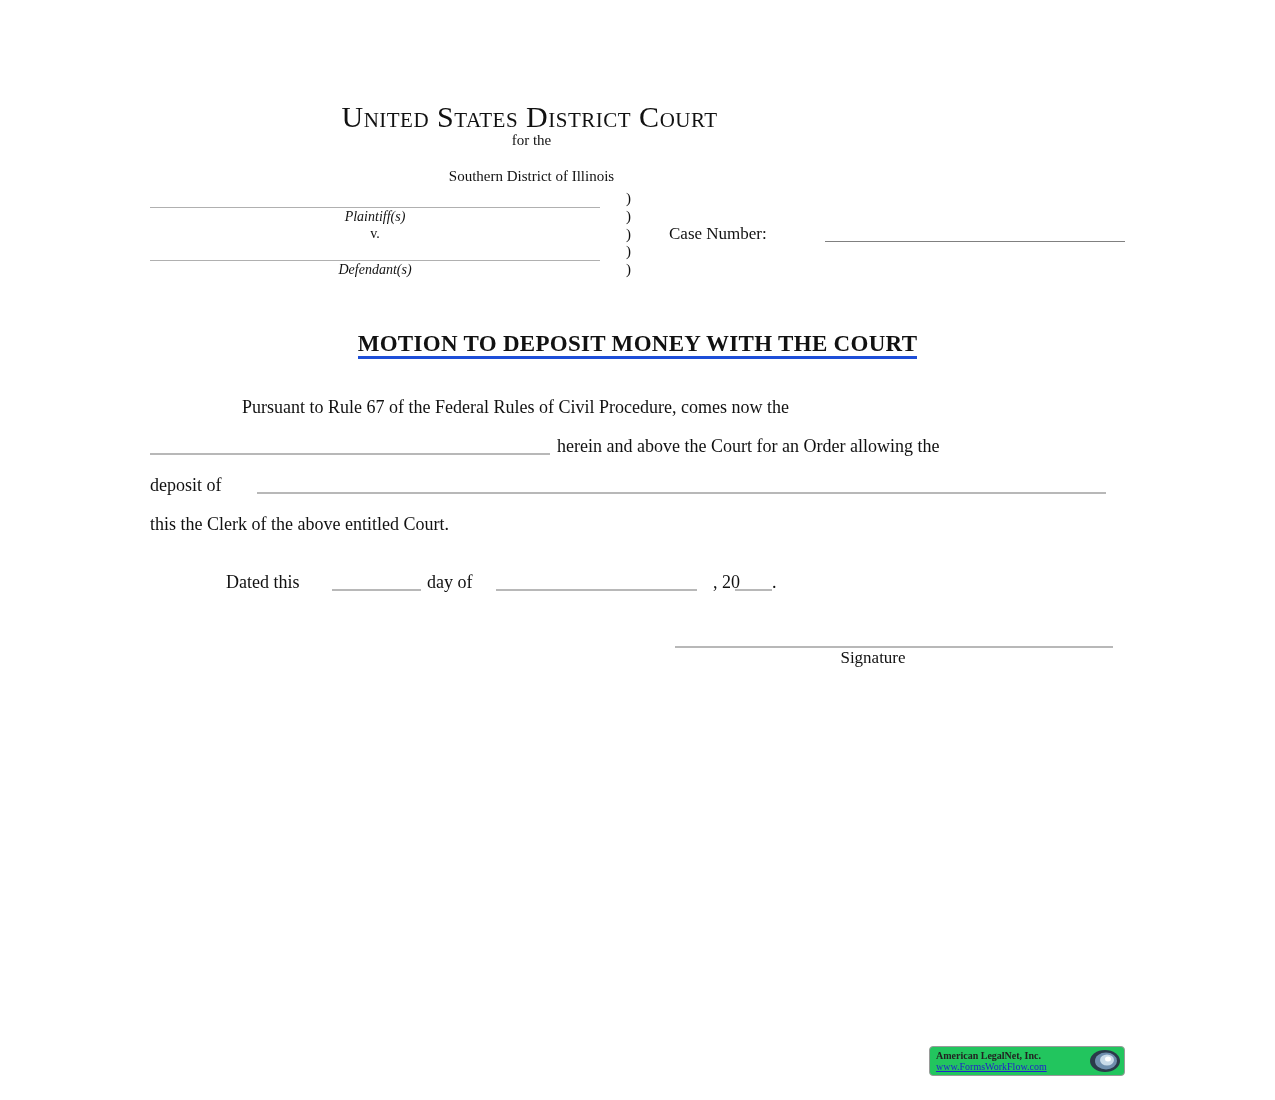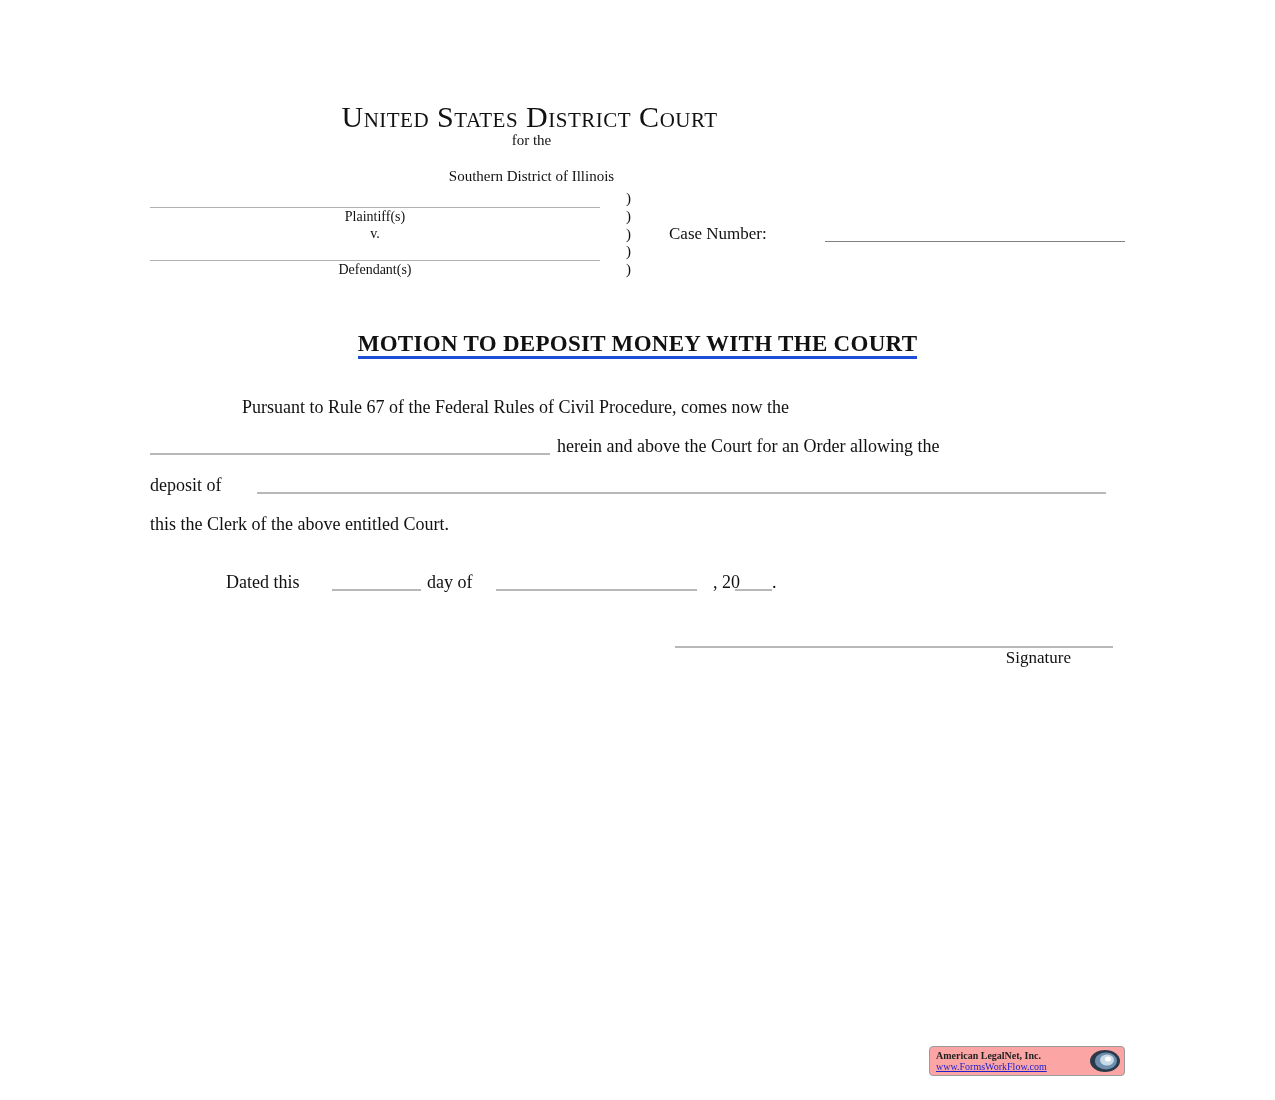--- a/index.html
+++ b/index.html
@@ -36,20 +36,21 @@
 
     
     .cap-line {
       height: 1px;
       background: #b0b0b0;
       left: 150px; width: 450px;
     }
     .cap-label {
       left: 150px; width: 450px;
       text-align: center;
+      font-style: italic;
       font-size: 14px;
     }
     .v-label {
       left: 150px; width: 450px;
       text-align: center;
       font-size: 14px;
     }
     .paren {
       left: 626px;
       font-size: 15px;
@@ -92,31 +93,31 @@
       background: #b8b8b8;
     }
 
     .sig-line {
       left: 675px; top: 646px;
       width: 438px; height: 2px;
       background: #b8b8b8;
     }
     .sig-label {
       left: 675px; width: 396px; top: 648px;
-      text-align: right;
+      text-align: center;
       font-size: 17px;
     }
 
     
     .badge {
       left: 929px; top: 1046px;
       width: 194px; height: 28px;
       border: 1px solid #9a9a9a;
       border-radius: 4px;
-      background: #fca5a5;
+      background: #22c55e;
     }
     .badge-company {
       left: 6px; top: 3px;
       font-size: 10px;
       font-weight: bold;
       color: #222222;
       white-space: nowrap;
     }
     .badge-url {
       left: 6px; top: 14px;

